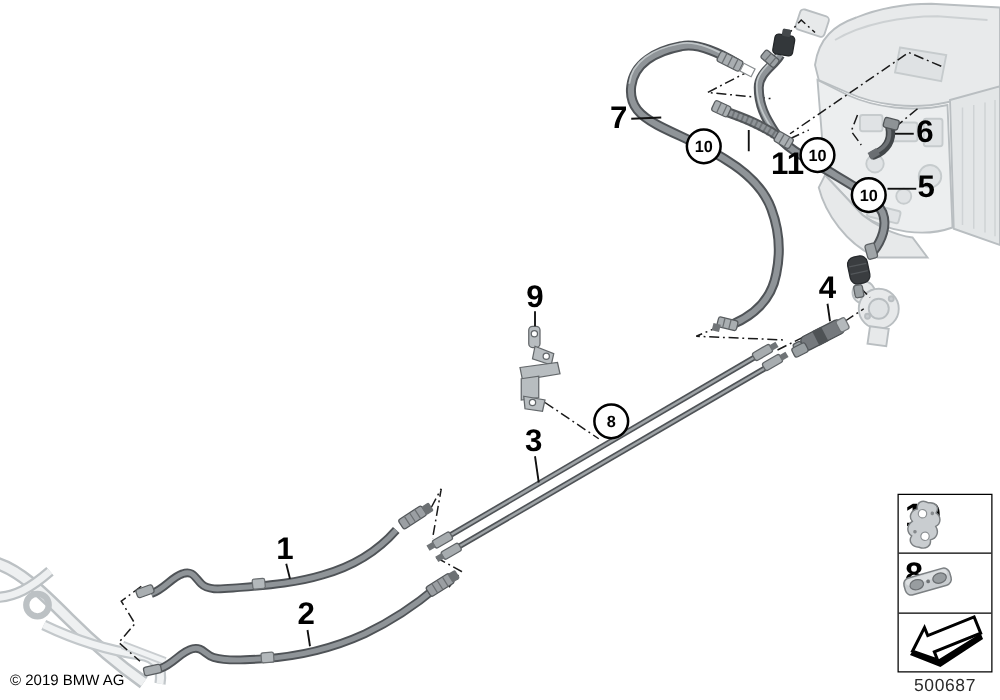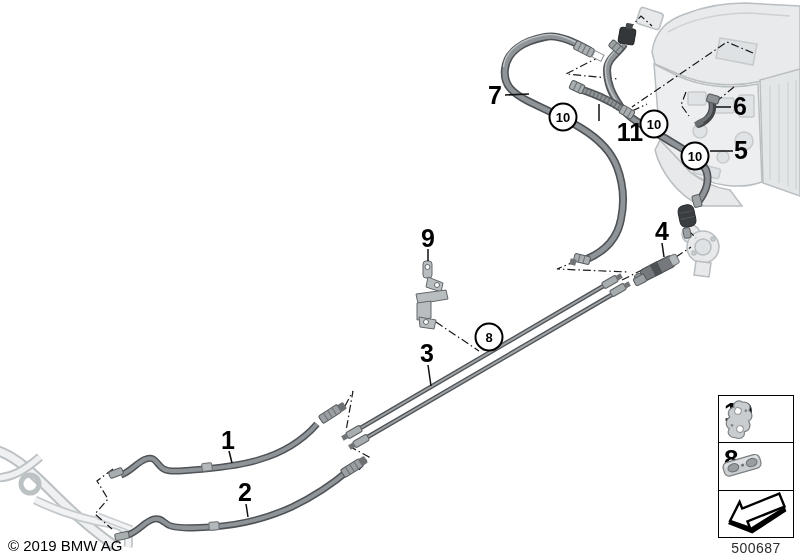--- a/index.html
+++ b/index.html
@@ -12,21 +12,21 @@
         background:#fff;display:flex;align-items:center;justify-content:center;
         font-weight:bold;font-size:13px;color:#000;transform:translate(-50%,-50%);}
   #legend{position:absolute;left:718px;top:395px;width:76px;height:143px;border:1.6px solid #000;
           background:#fff;display:flex;flex-direction:column;box-sizing:border-box;}
   .lcell{position:relative;flex:1;border-bottom:1.4px solid #000;}
   .lcell:last-child{border-bottom:none;}
   .lnum{position:absolute;left:5px;top:1px;font-weight:bold;font-size:26px;color:#000;}
   .licon{position:absolute;right:2px;top:2px;}
   #partnum{position:absolute;left:716px;top:540px;width:80px;text-align:center;
            font-size:14px;color:#2b2b2b;letter-spacing:.5px;}
-  #copyright{position:absolute;left:8px;top:537px;font-size:15px;color:#000;}
+  #copyright{position:absolute;left:8px;top:537px;font-size:12px;color:#000;}
 </style>
 </head>
 <body>
 
 <div id="stage">
 
 <svg width="800" height="560" viewBox="0 0 800 560">
 
   <g stroke="#b9bec1" stroke-width="1.5" fill="#e8eaeb">
     <rect x="638" y="10" width="24" height="17" rx="3" transform="rotate(18 650 18)" fill="#e7e9ea"></rect>

